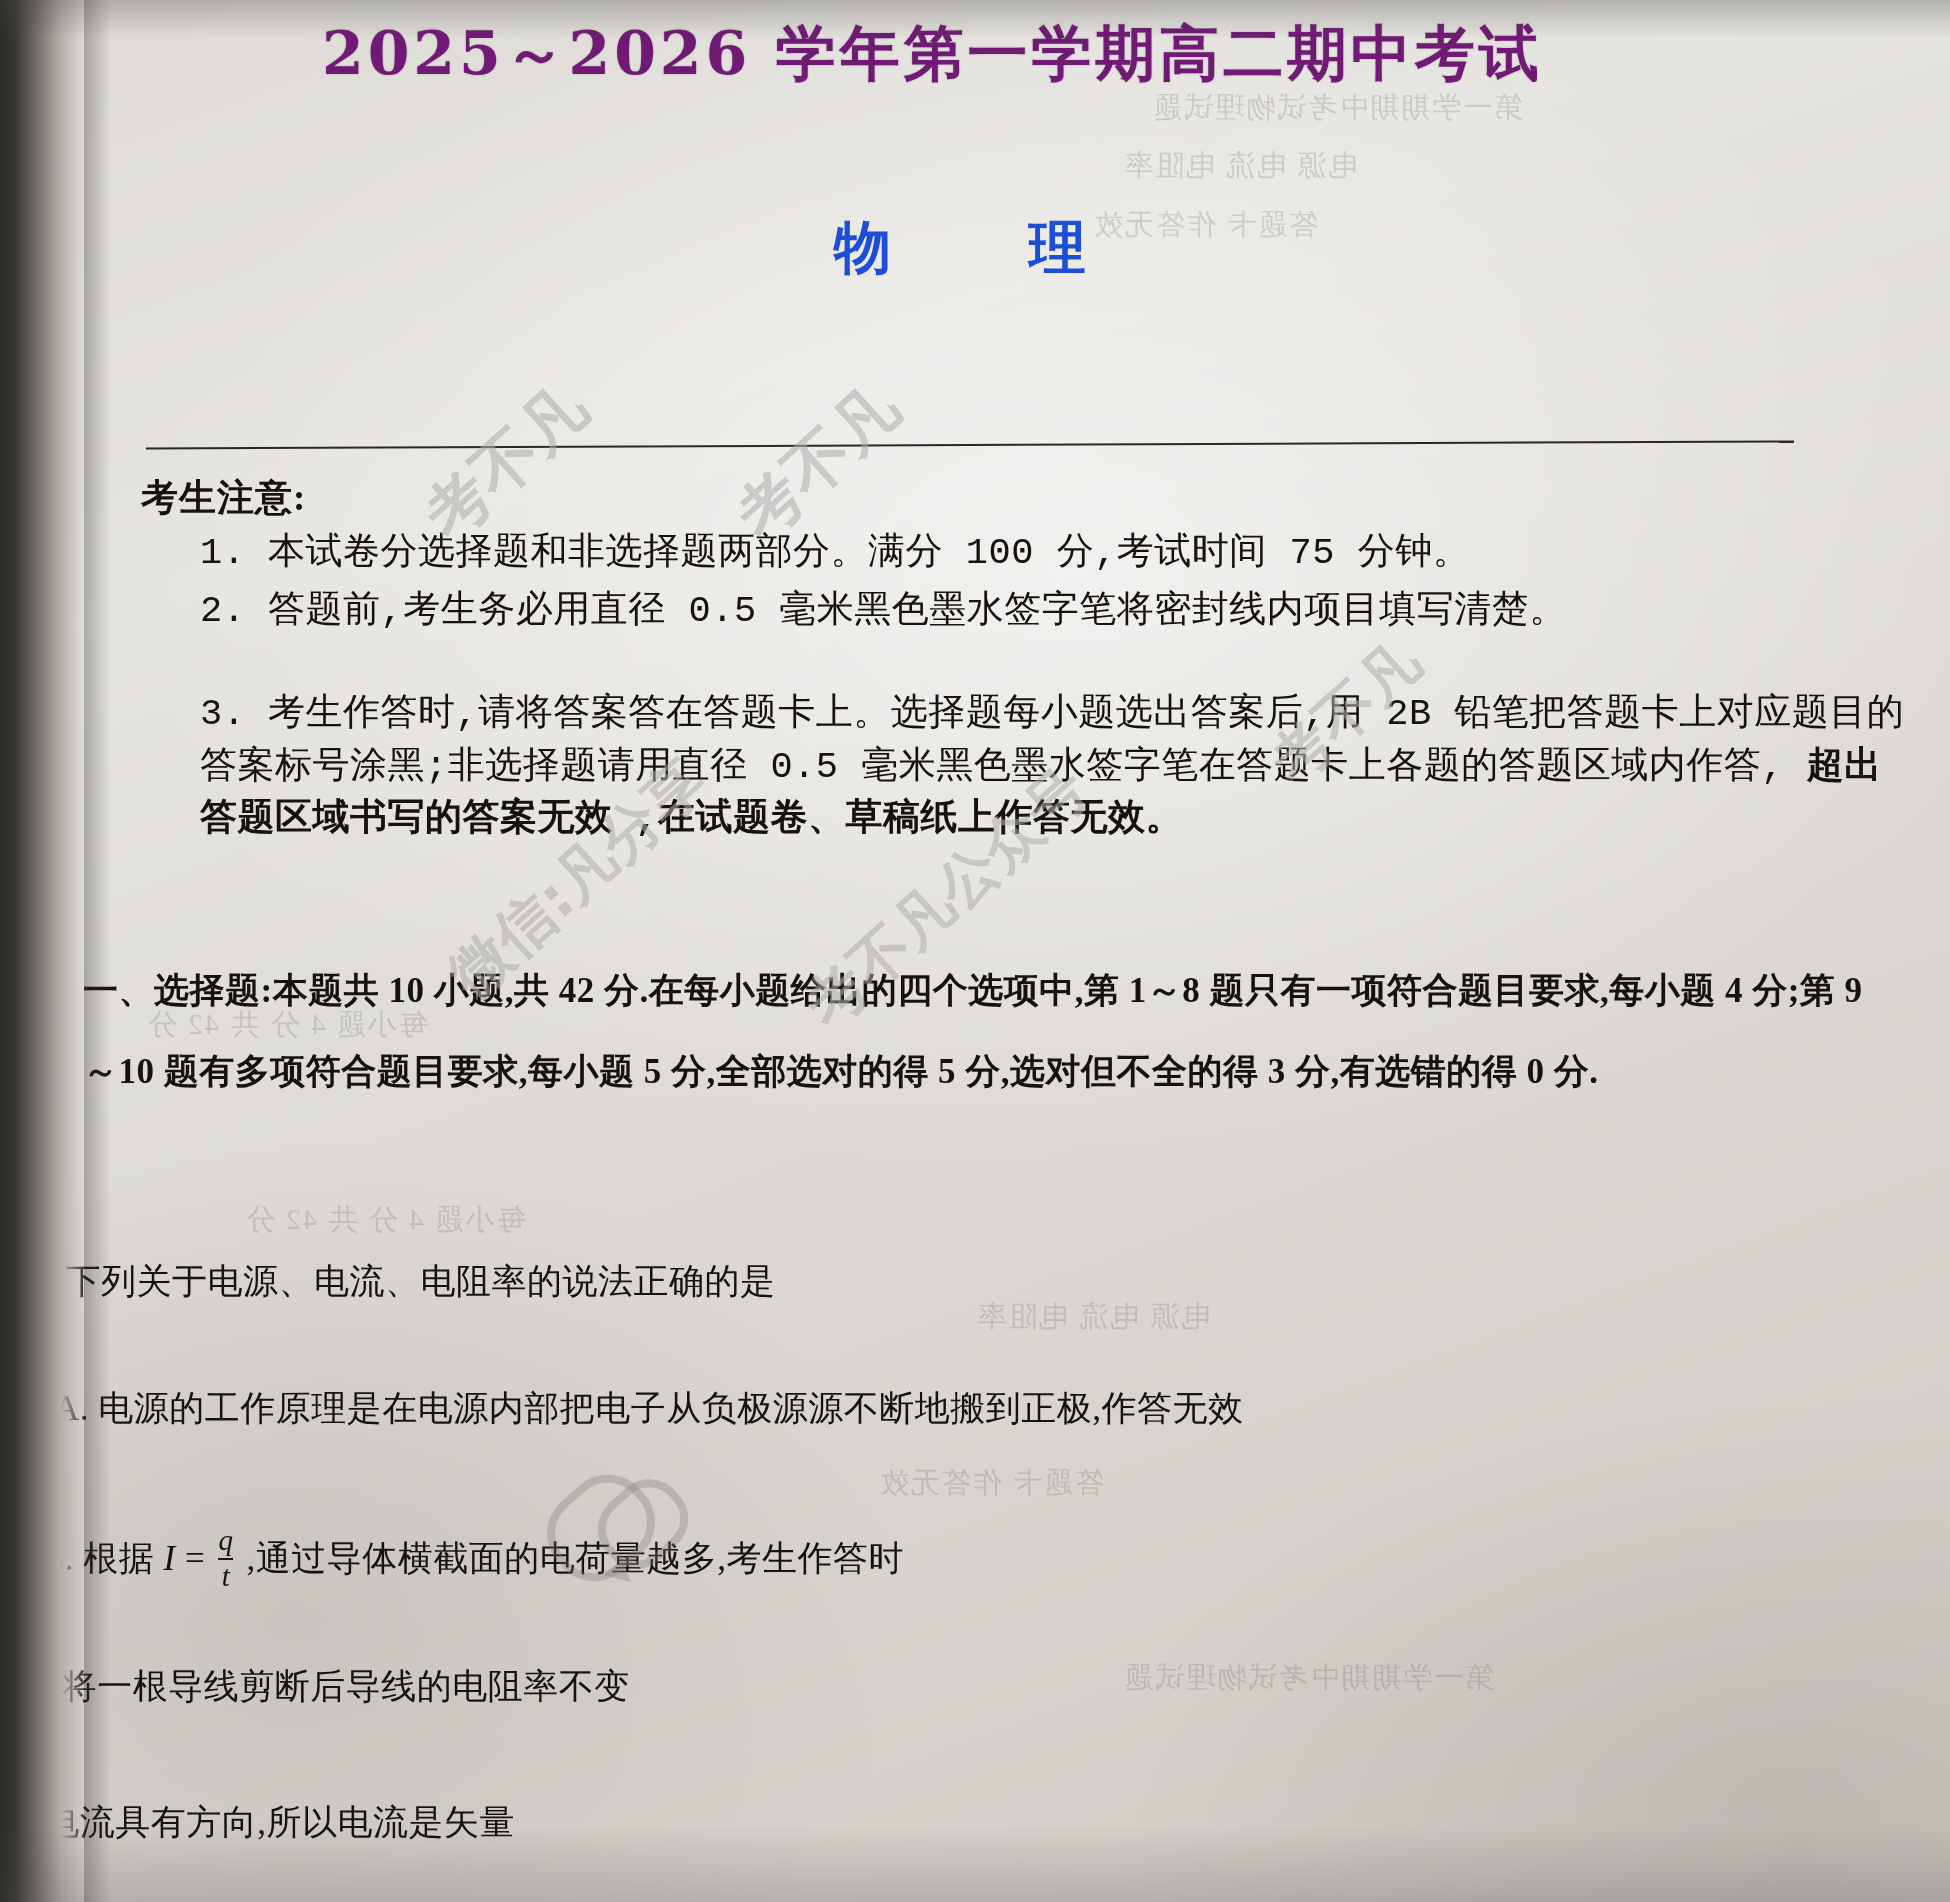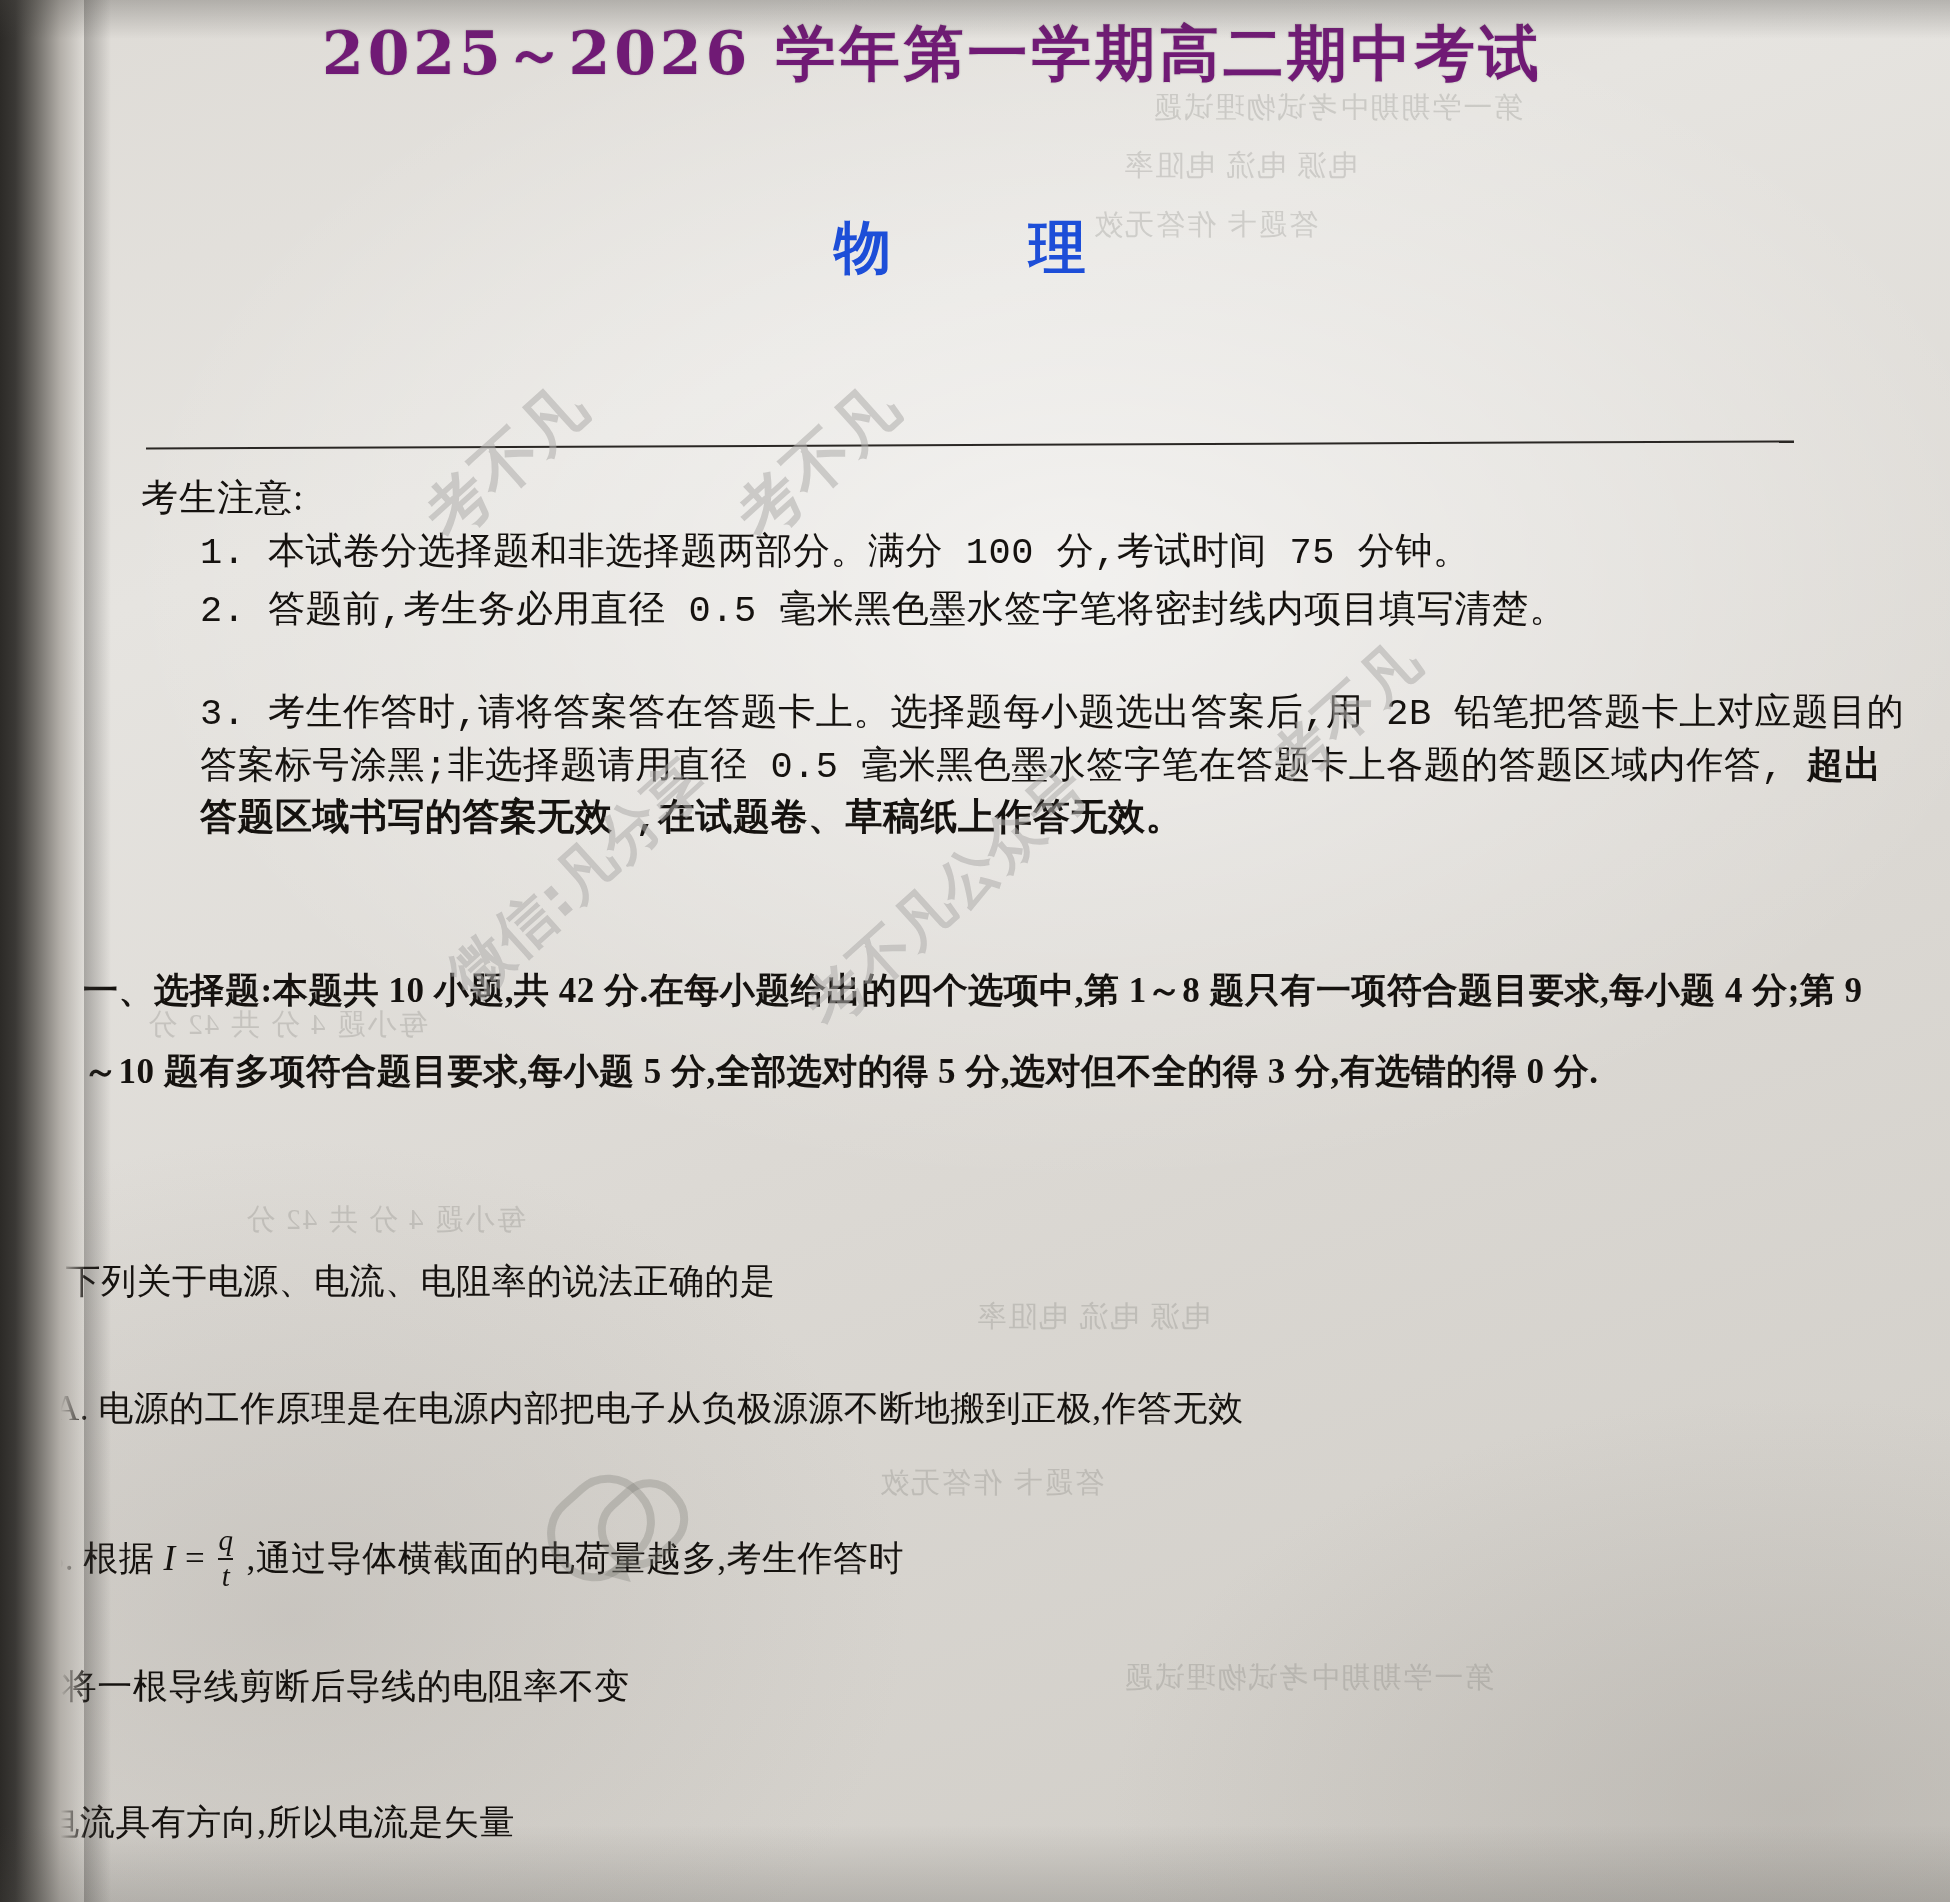--- a/index.html
+++ b/index.html
@@ -94,21 +94,21 @@
     width: 1648px;
     height: 0;
     border-top: 2.9px solid #2a2724;
     transform: rotate(-0.25deg);
   }
   .notes-title {
     position: absolute;
     left: 141px;
     top: 473px;
     font-size: 37px;
-    font-weight: normal;
+    font-weight: bold;
     letter-spacing: 1px;
   }
   .note {
     position: absolute;
     font-size: 37px;
     line-height: 1.42;
     letter-spacing: 0.5px;
     font-family: Liberation Mono, monospace;
   }
   .note-1 { left: 200px; top: 527px; }

